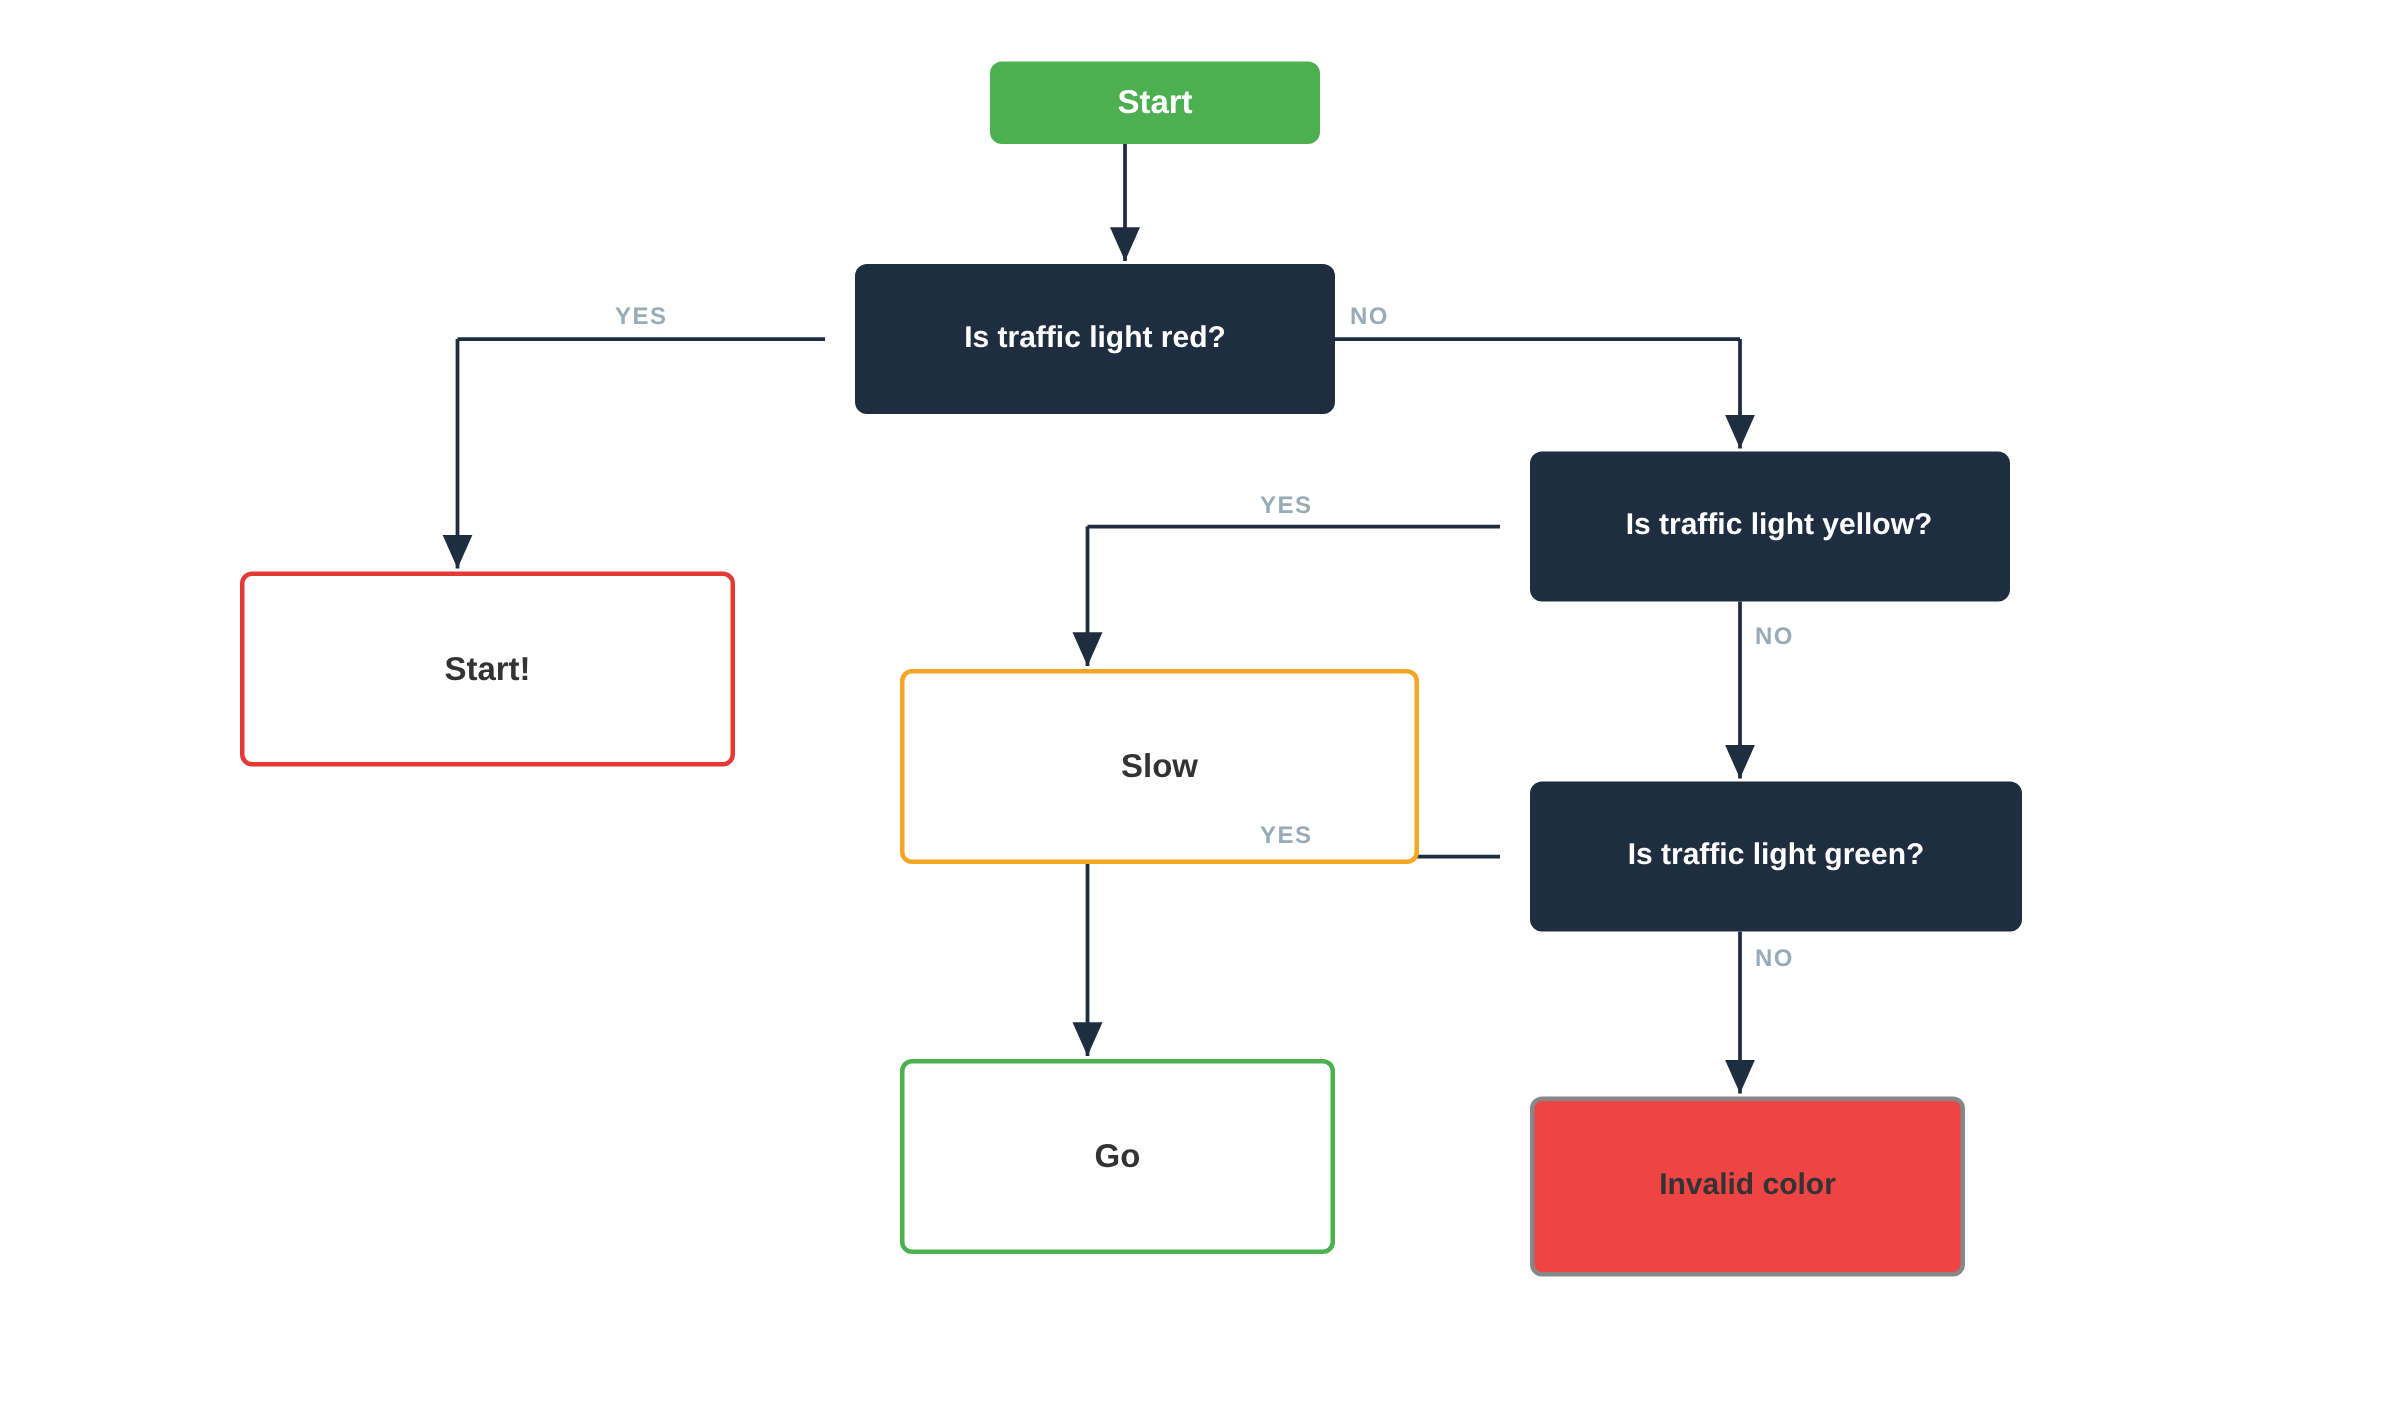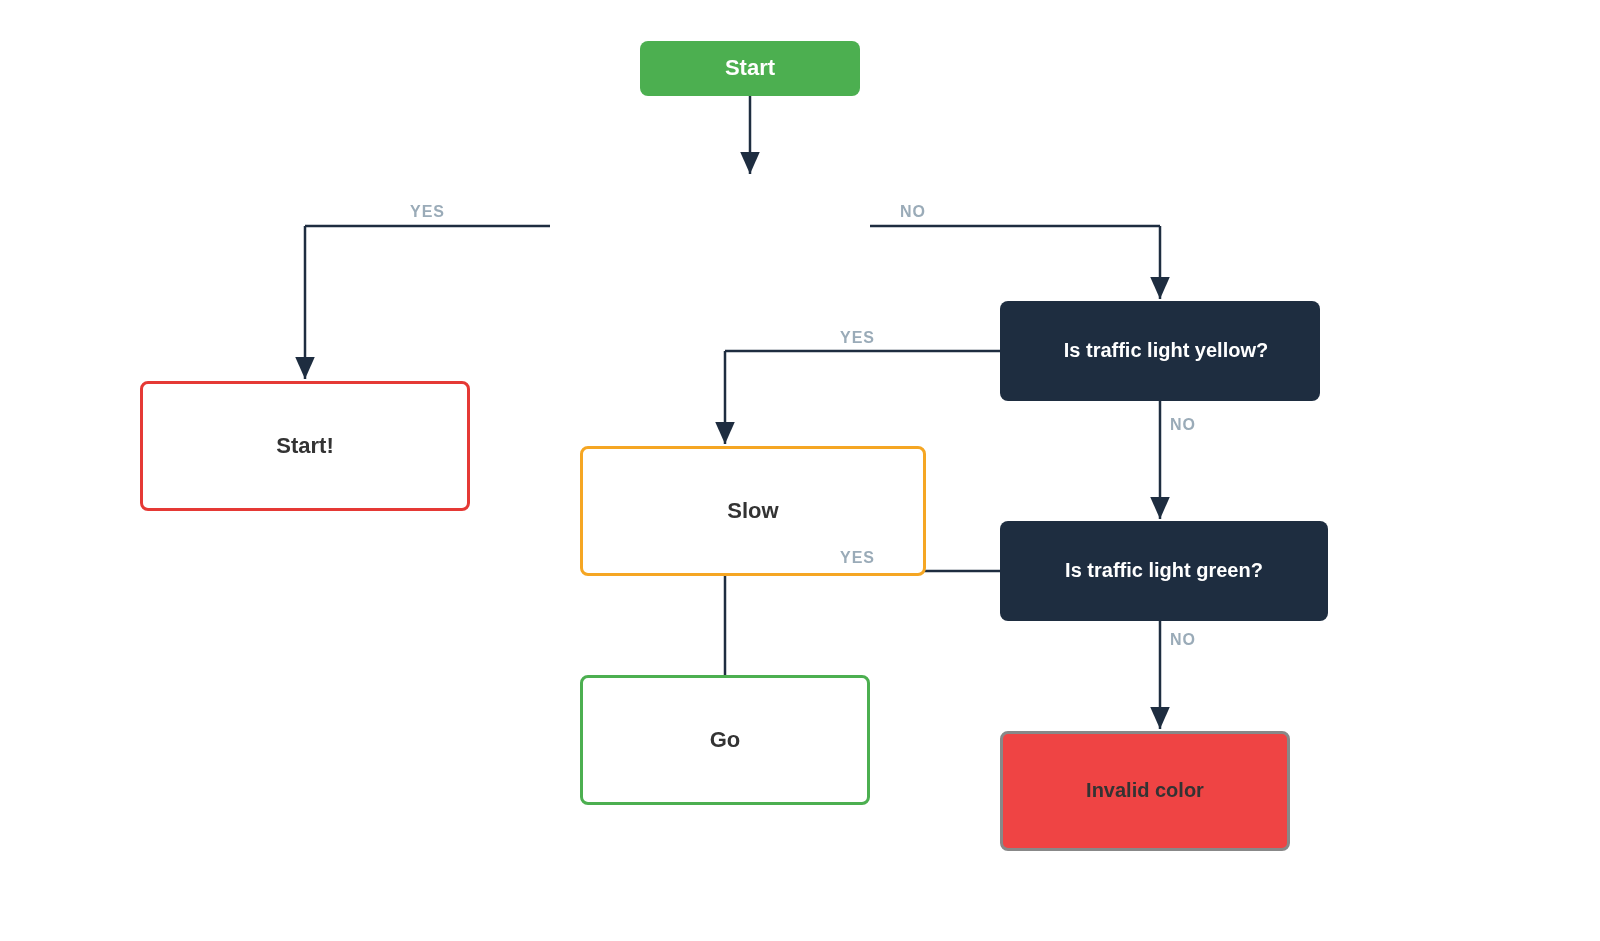--- a/index.html
+++ b/index.html
@@ -22,20 +22,21 @@
 
     .node {
       position: absolute;
       display: flex;
       align-items: center;
       justify-content: center;
       text-align: center;
       border-radius: 8px;
       font-size: 22px;
       font-weight: 700;
+      margin-left: 20px;
     }
 
     .node-dark {
       background: #1e2d40;
       color: #ffffff;
     }
 
     .node-start {
       background: #4caf50;
       color: #ffffff;
@@ -111,38 +112,41 @@
     <line x1="900" y1="540" x2="625" y2="540" stroke="#1e2d40" stroke-width="2.5"></line>
     <line x1="625" y1="540" x2="625" y2="673" stroke="#1e2d40" stroke-width="2.5" marker-end="url(#arrow)"></line>
 
     <line x1="1060" y1="590" x2="1060" y2="698" stroke="#1e2d40" stroke-width="2.5" marker-end="url(#arrow)"></line>
   </svg>
 
   <div class="node node-start" style="left:540px; top:10px; width:220px; height:55px;">
     <span>Start</span>
   </div>
 
+  <div class="node node-dark" style="left:450px; top:145px; width:320px; height:100px; font-size:20px;">
+    <span>Is traffic light red?</span>
+  </div>
 
   <div class="node node-stop" style="left:40px; top:350px; width:330px; height:130px;">
     <span>Start!</span>
   </div>
 
   <div class="node node-dark" style="left:900px; top:270px; width:320px; height:100px; font-size:20px;padding-left:12px;">
     <span>Is traffic light yellow?</span>
   </div>
 
   <div class="node node-slow" style="left:480px; top:415px; width:346px; height:130px;">
     <span>Slow</span>
   </div>
 
   <div class="node node-dark" style="left:900px; top:490px; width:328px; height:100px; font-size:20px;">
     <span>Is traffic light green?</span>
   </div>
 
-  <div class="node node-go" style="left:480px; top:644px; width:290px; height:130px;">
+  <div class="node node-go" style="left:480px; top:675px; width:290px; height:130px;">
     <span>Go</span>
   </div>
 
   <div class="node node-invalid" style="left:900px; top:700px; width:290px; height:120px; font-size:20px;">
     <span>Invalid color</span>
   </div>
 
   <div class="label" style="left:310px; top:172px;">YES</div>
 
   <div class="label" style="left:800px; top:172px;">NO</div>

